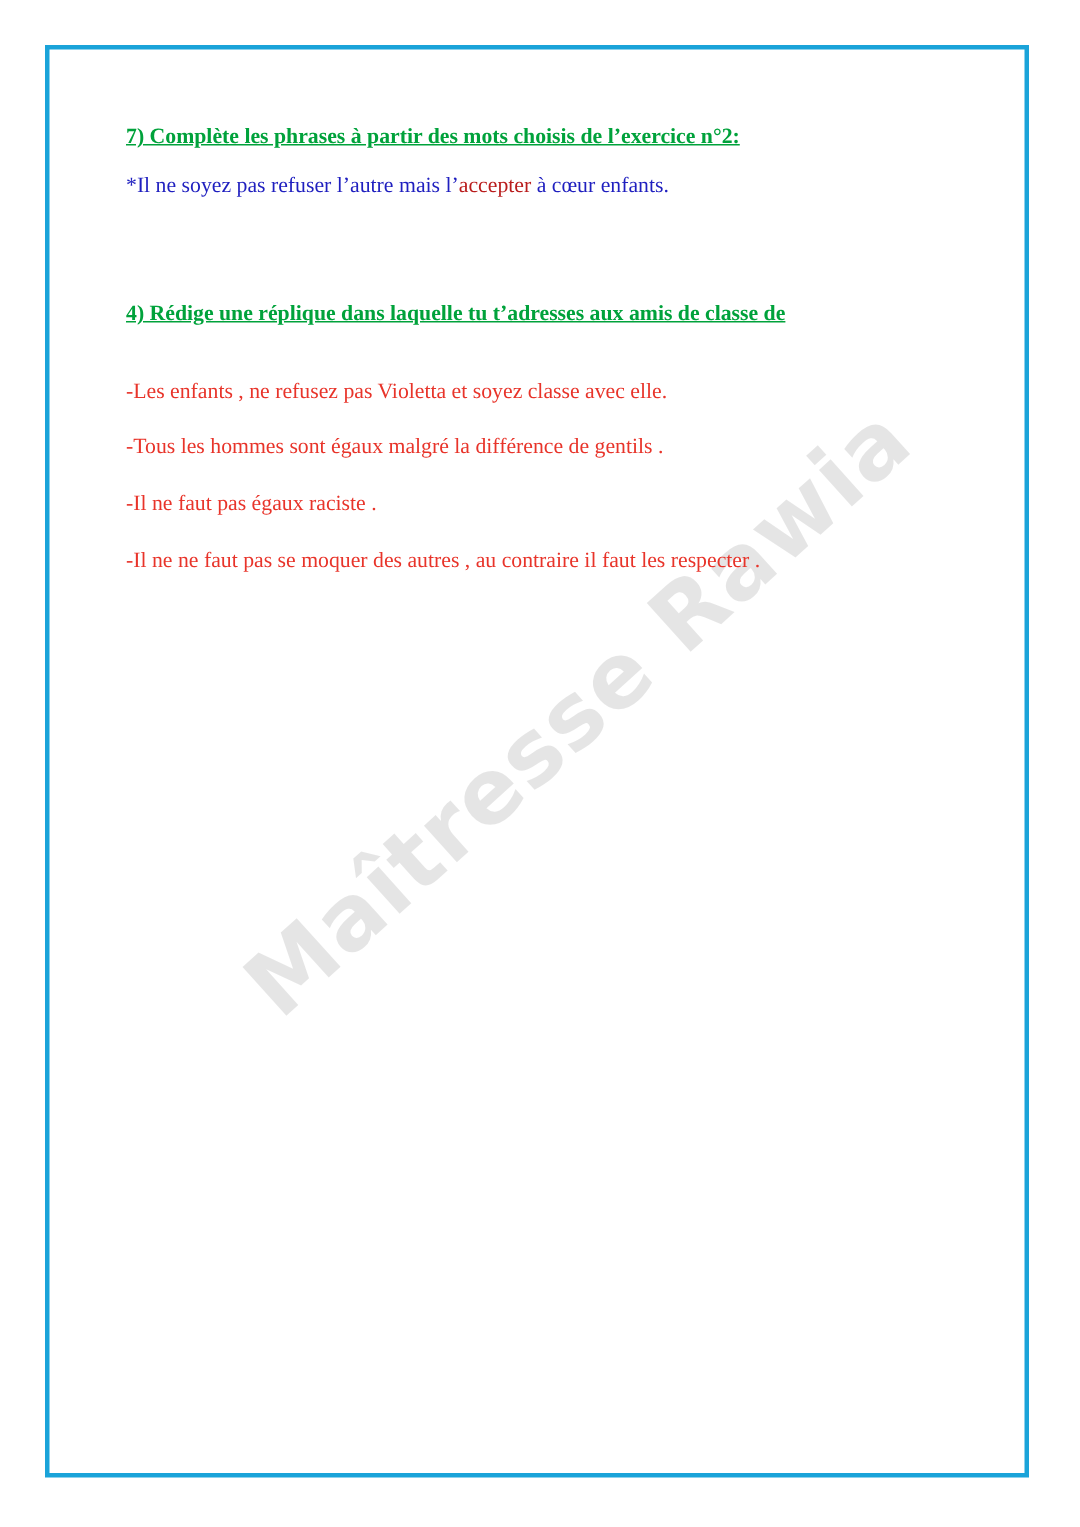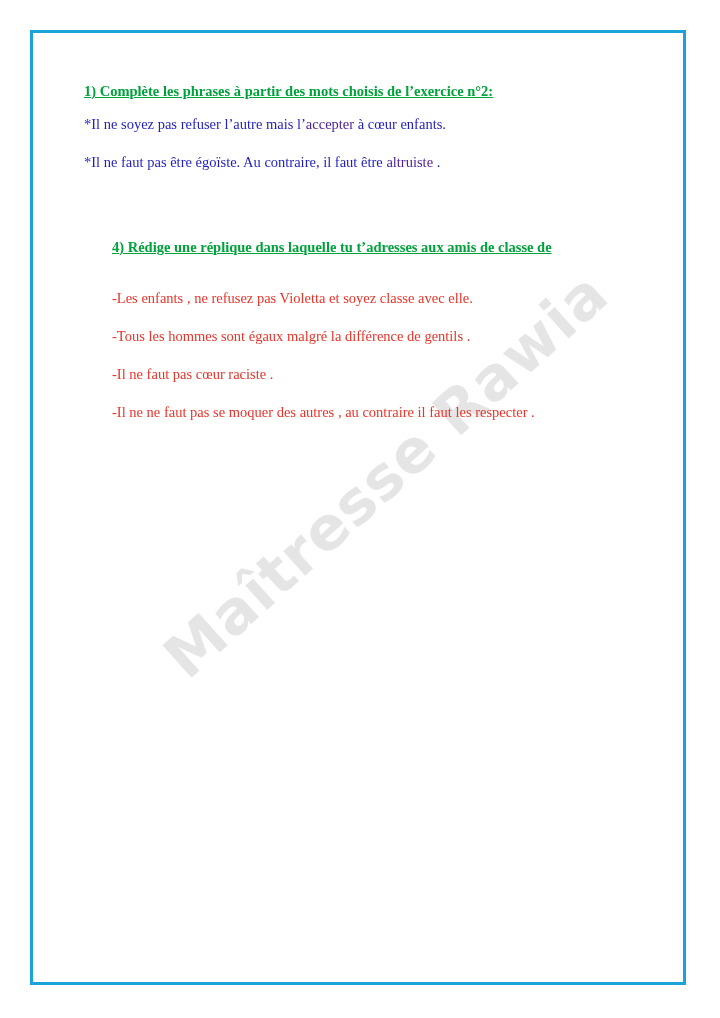--- a/index.html
+++ b/index.html
@@ -71,65 +71,63 @@
   .heading.block2 {
     margin-top: 0;
   }
   .line {
     color: #1f1fbf;
     font-size: 14.5px;
     line-height: 1.5;
     margin: 0 0 16px 0;
   }
   .line .answer {
-    color: #4c1d95;
+    color: #b91c1c;
     margin-top: 16px;
   }
   .line.red {
     color: #e8342a;
   }
   .spacer-lg {
     height: 46px;
   }
   .spacer-sm {
     height: 18px;
   }
   .sec2 {
     position: relative;
     z-index: 2;
-    margin-left: 28px;
   }
 </style>
 </head>
 <body>
 
 <div class="page">
   <div class="page-border"></div>
 
   <div class="watermark">
     <span>Maîtresse Rawia</span>
   </div>
 
   <div class="content">
 
-    <div class="heading">1) Complète les phrases à partir des mots choisis de l’exercice n°2:</div>
+    <div class="heading">7) Complète les phrases à partir des mots choisis de l’exercice n°2:</div>
 
     <p class="line"><span>*Il ne soyez pas refuser l’autre mais l’</span><span class="answer">accepter</span><span>  à cœur enfants.</span></p>
 
 
-    <p class="line"><span>*Il ne faut pas être égoïste. Au contraire, il faut être </span><span class="answer">altruiste</span><span> .</span></p>
 
 
     <div class="spacer-lg"></div>
 
     <div class="sec2">
       <div class="heading block2">4) Rédige une réplique dans laquelle tu t’adresses aux amis de classe de</div>
 
       <div class="spacer-sm"></div>
 
       <p class="line red">-Les enfants , ne refusez pas Violetta et soyez classe avec elle.</p>
       <p class="line red">-Tous les hommes sont égaux malgré la différence de gentils .</p>
-      <p class="line red">-Il ne faut pas cœur raciste .</p>
+      <p class="line red">-Il ne faut pas égaux raciste .</p>
       <p class="line red">-Il ne ne faut pas se moquer des autres , au contraire il faut les respecter .</p>
     </div>
 
   </div>
 </div>
 
 </body></html>

